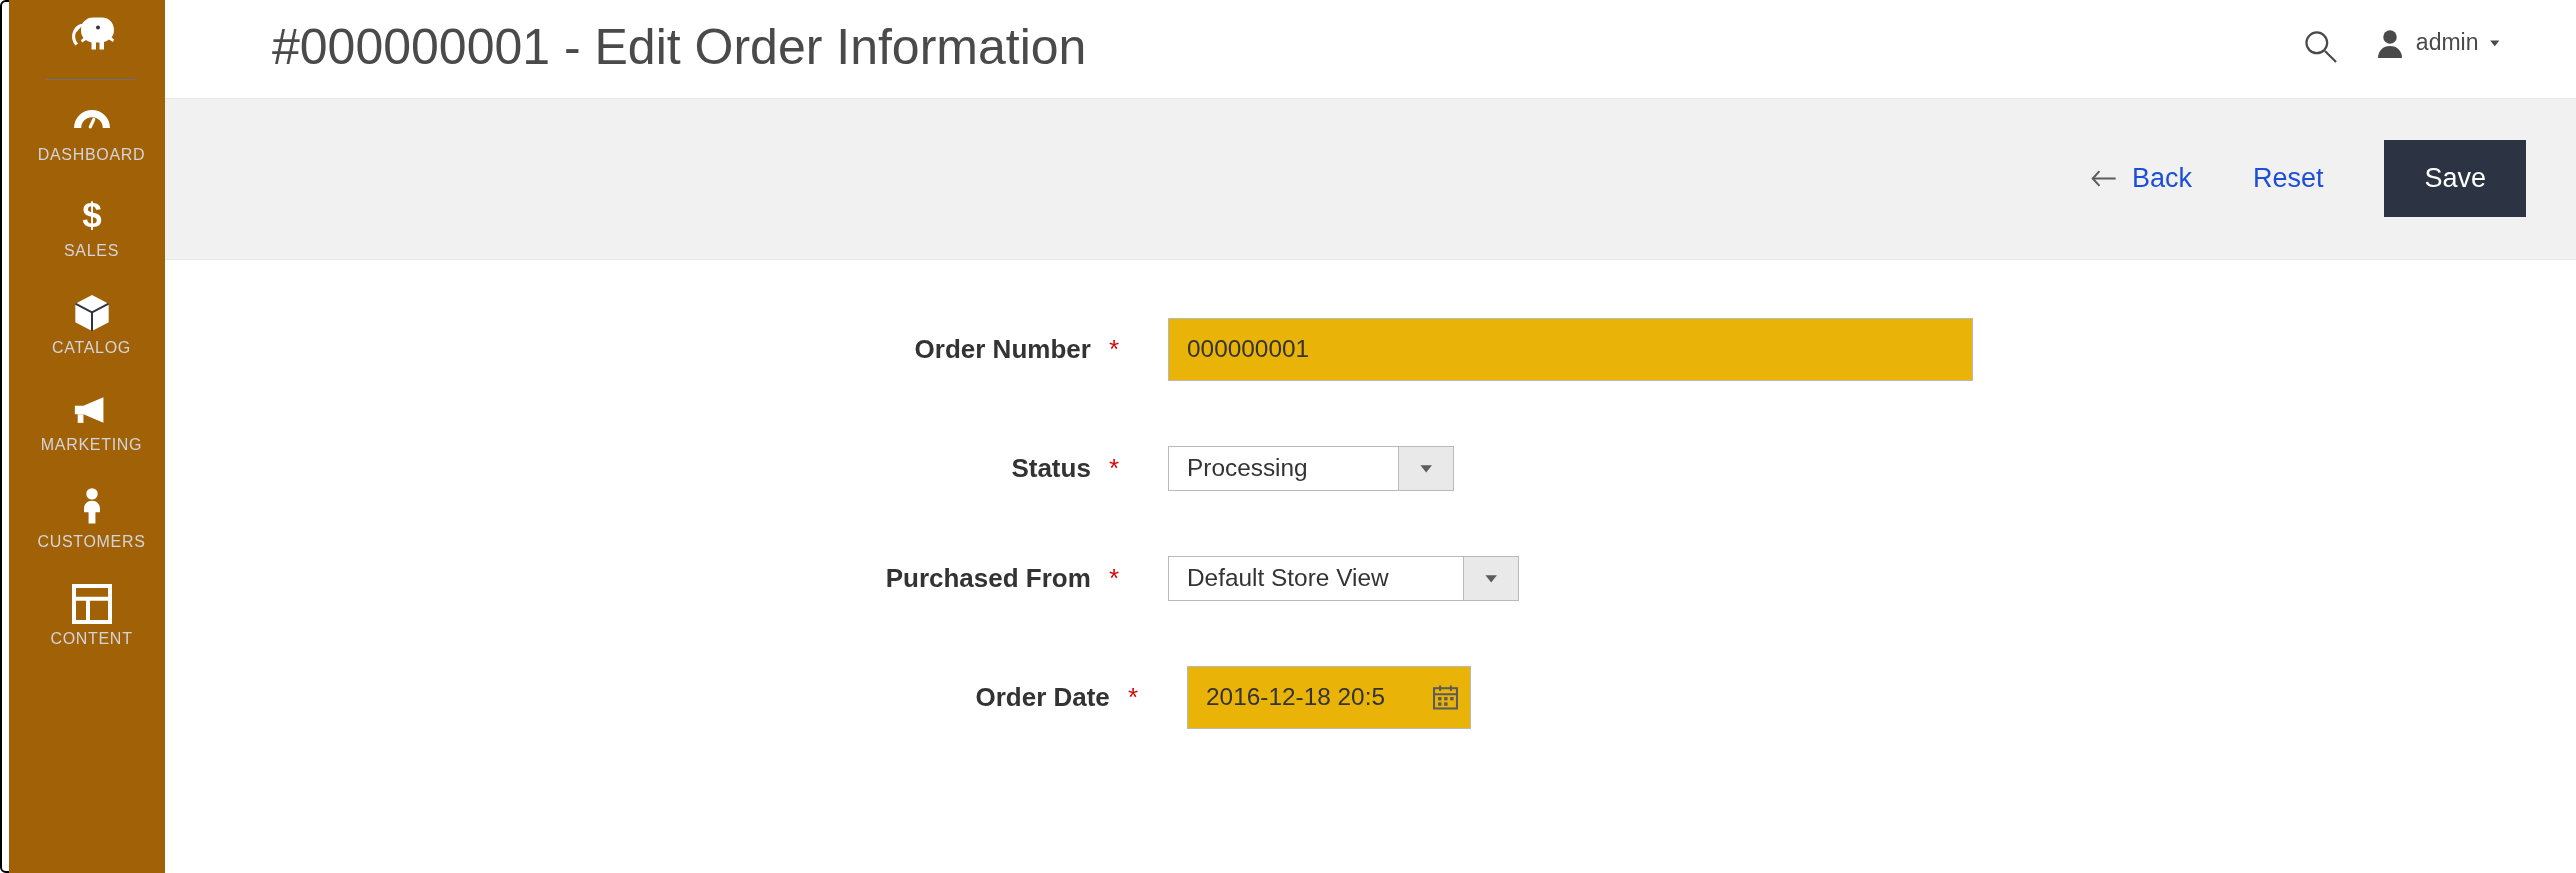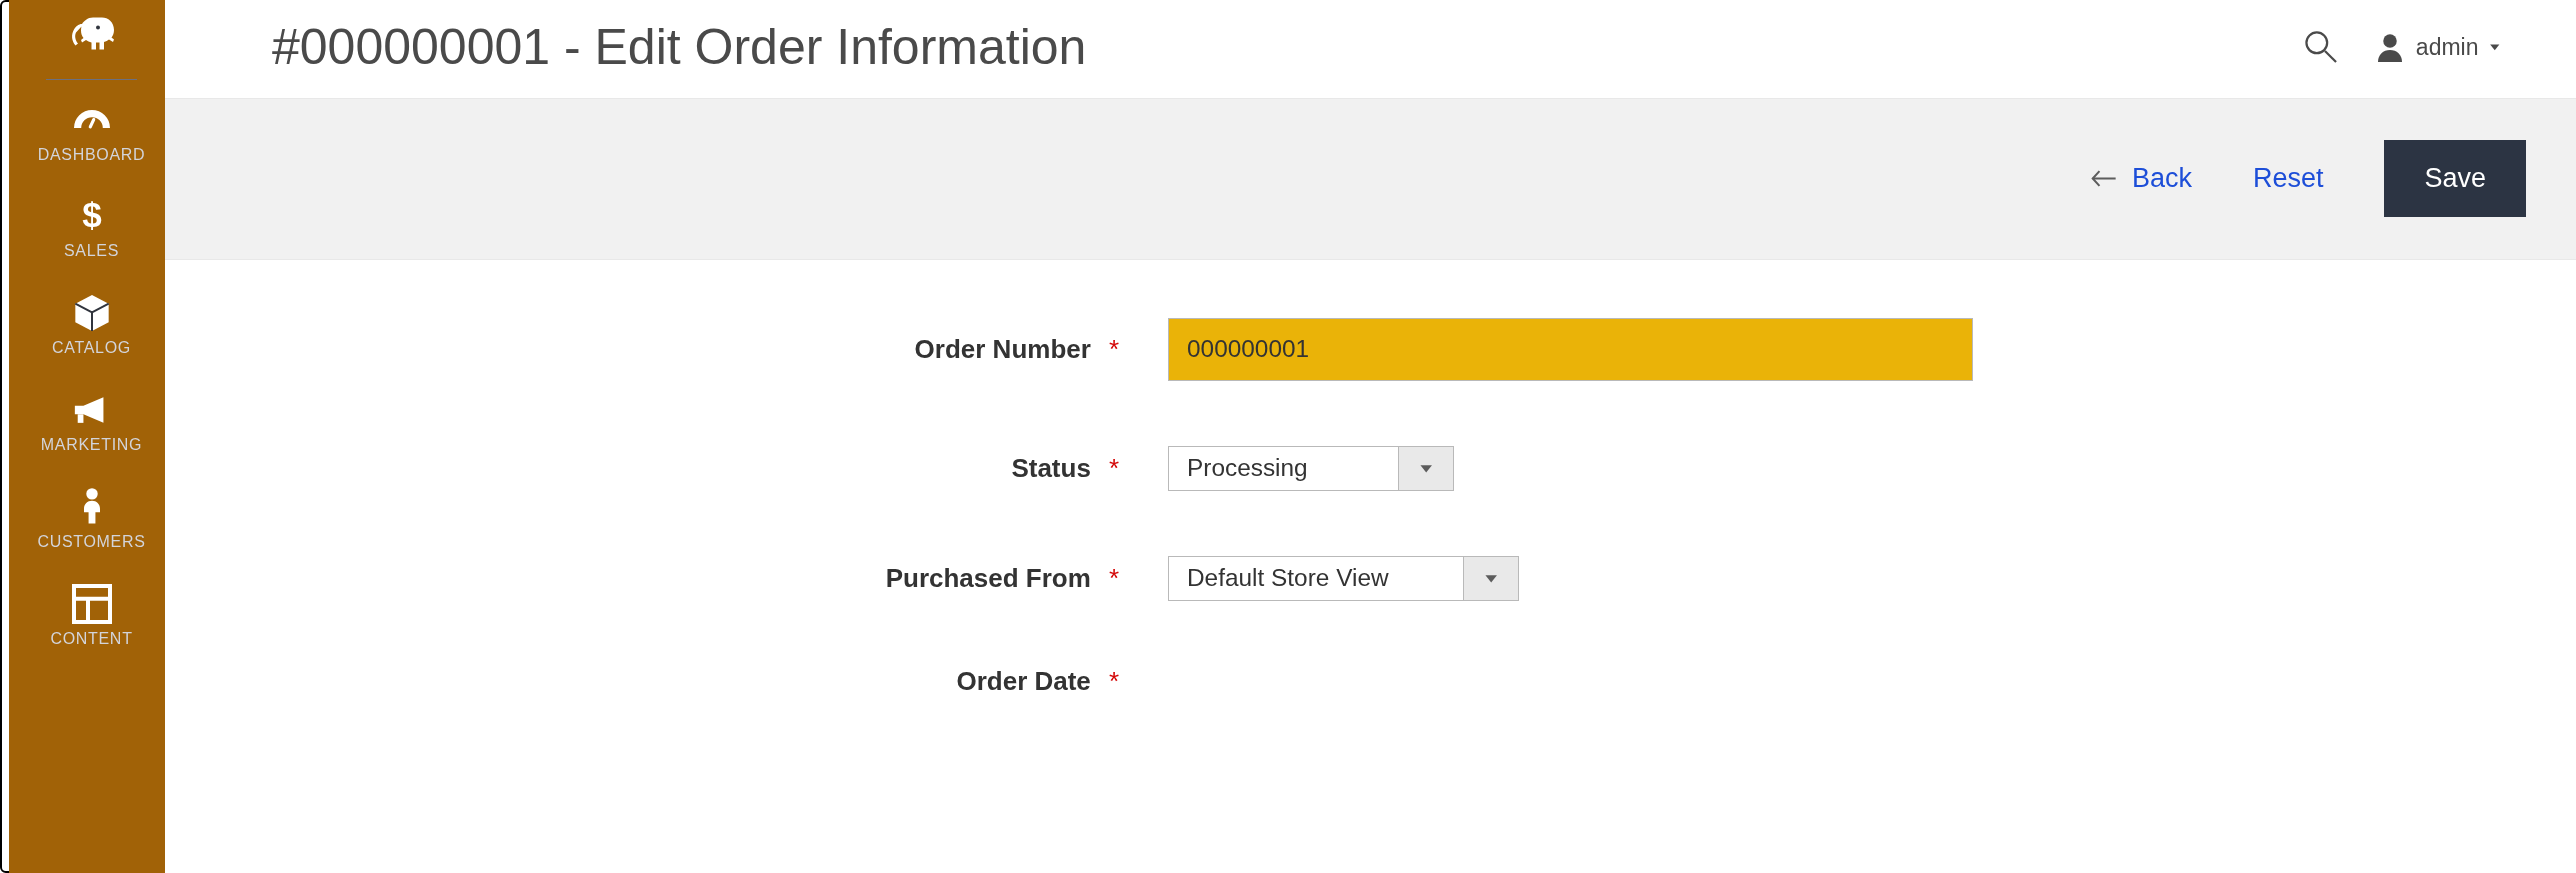--- a/index.html
+++ b/index.html
@@ -20,21 +20,21 @@
   .logo svg { width:100%; height:100%; }
   .sidebar hr { width:55%; border:none; border-top:0.7px solid #6c7080; margin:0 auto;}
   .side-item { width:100%; text-align:center; padding:20px 0 13px; cursor:pointer; color:#e2e3e7;}
   .side-item .ico { height:40px; display:flex; align-items:center; justify-content:center; }
   .side-item .ico svg { width:40px; height:40px; fill:#fff;}
   .side-item .lbl { margin-top:5.8px; font-size:16px; letter-spacing:0.7px; color:#d3d4da;}
   
   .main { position:absolute; left:165px; right:0; top:0; bottom:0; background:#fff; }
   .page-header { display:flex; align-items:center; justify-content:space-between; padding:18px 68px 21.6px 68px;}
   .page-title { font-size:50px; font-weight:400; color:#4a4a4a;margin-left:39px; }
-  .header-tools { display:flex; align-items:center; gap:36px; padding-right:7.2px;}
+  .header-tools { display:flex; align-items:flex-start; gap:36px; padding-right:7.2px;}
   .search-ico svg { width:37px; height:37px; stroke:#4a4a4a; fill:none; stroke-width:3;}
   .user-box { display:flex; align-items:center; gap:10.8px; cursor:pointer;}
   .user-box svg.person { width:30px; height:30px; fill:#4a4a4a;}
   .user-box .uname { font-size:23px; color:#4a4a4a;}
   .user-box svg.caret { width:11.5px; height:11.5px; fill:#4a4a4a;}
   
   .toolbar { background:#f1f1f1; border-top:0.7px solid #e8e8e8; border-bottom:0.7px solid #e8e8e8; height:162px; display:flex; justify-content:flex-end; align-items:center; padding-right:50px; gap:61px;}
   .tool-link { display:flex; align-items:center; gap:14.4px; cursor:pointer; color:#1d4ed8; font-size:27px;}
   .tool-link svg { width:27px; height:27px; stroke:#5d5d5d; fill:none; stroke-width:3;}
   .btn-save { background:#2c3443; color:#fff; font-size:27px; padding:23px 40px; cursor:pointer; border:none;}
@@ -211,21 +211,39 @@
           <div class="sel-value">Default Store View</div>
           <div class="sel-btn">
               <svg viewBox="0 0 20 20">
                 <polygon points="2,6 18,6 10,16"></polygon>
               </svg>
             </div>
         </div>
       </div>
     </div>
 
-    <div class="form-row" style="margin-bottom:0;">
+    <div class="form-row" style="margin-bottom:0;margin-left:19px;">
       <div class="form-label">
         <span>Order Date</span>
         <span class="req">*</span>
       </div>
+      <div class="field-wrap">
+        <div class="date-box">
+          <input class="text-field" type="text" value="2016-12-18 20:5" style="">
+          <span class="cal-btn">
+            <svg viewBox="0 0 40 40">
+                <rect x="3" y="7" width="34" height="30" fill="none" stroke="#5b5b5b" stroke-width="3"></rect>
+                <line x1="3" y1="16" x2="37" y2="16" stroke="#5b5b5b" stroke-width="3"></line>
+                <line x1="12" y1="3" x2="12" y2="11" stroke="#5b5b5b" stroke-width="3"></line>
+                <line x1="28" y1="3" x2="28" y2="11" stroke="#5b5b5b" stroke-width="3"></line>
+                <rect x="9" y="20" width="5" height="5"></rect>
+                <rect x="18" y="20" width="5" height="5"></rect>
+                <rect x="27" y="20" width="5" height="5"></rect>
+                <rect x="9" y="28" width="5" height="5"></rect>
+                <rect x="18" y="28" width="5" height="5"></rect>
+              </svg>
+          </span>
+        </div>
+      </div>
     </div>
   </div>
 </div>
 
 
 </body></html>

